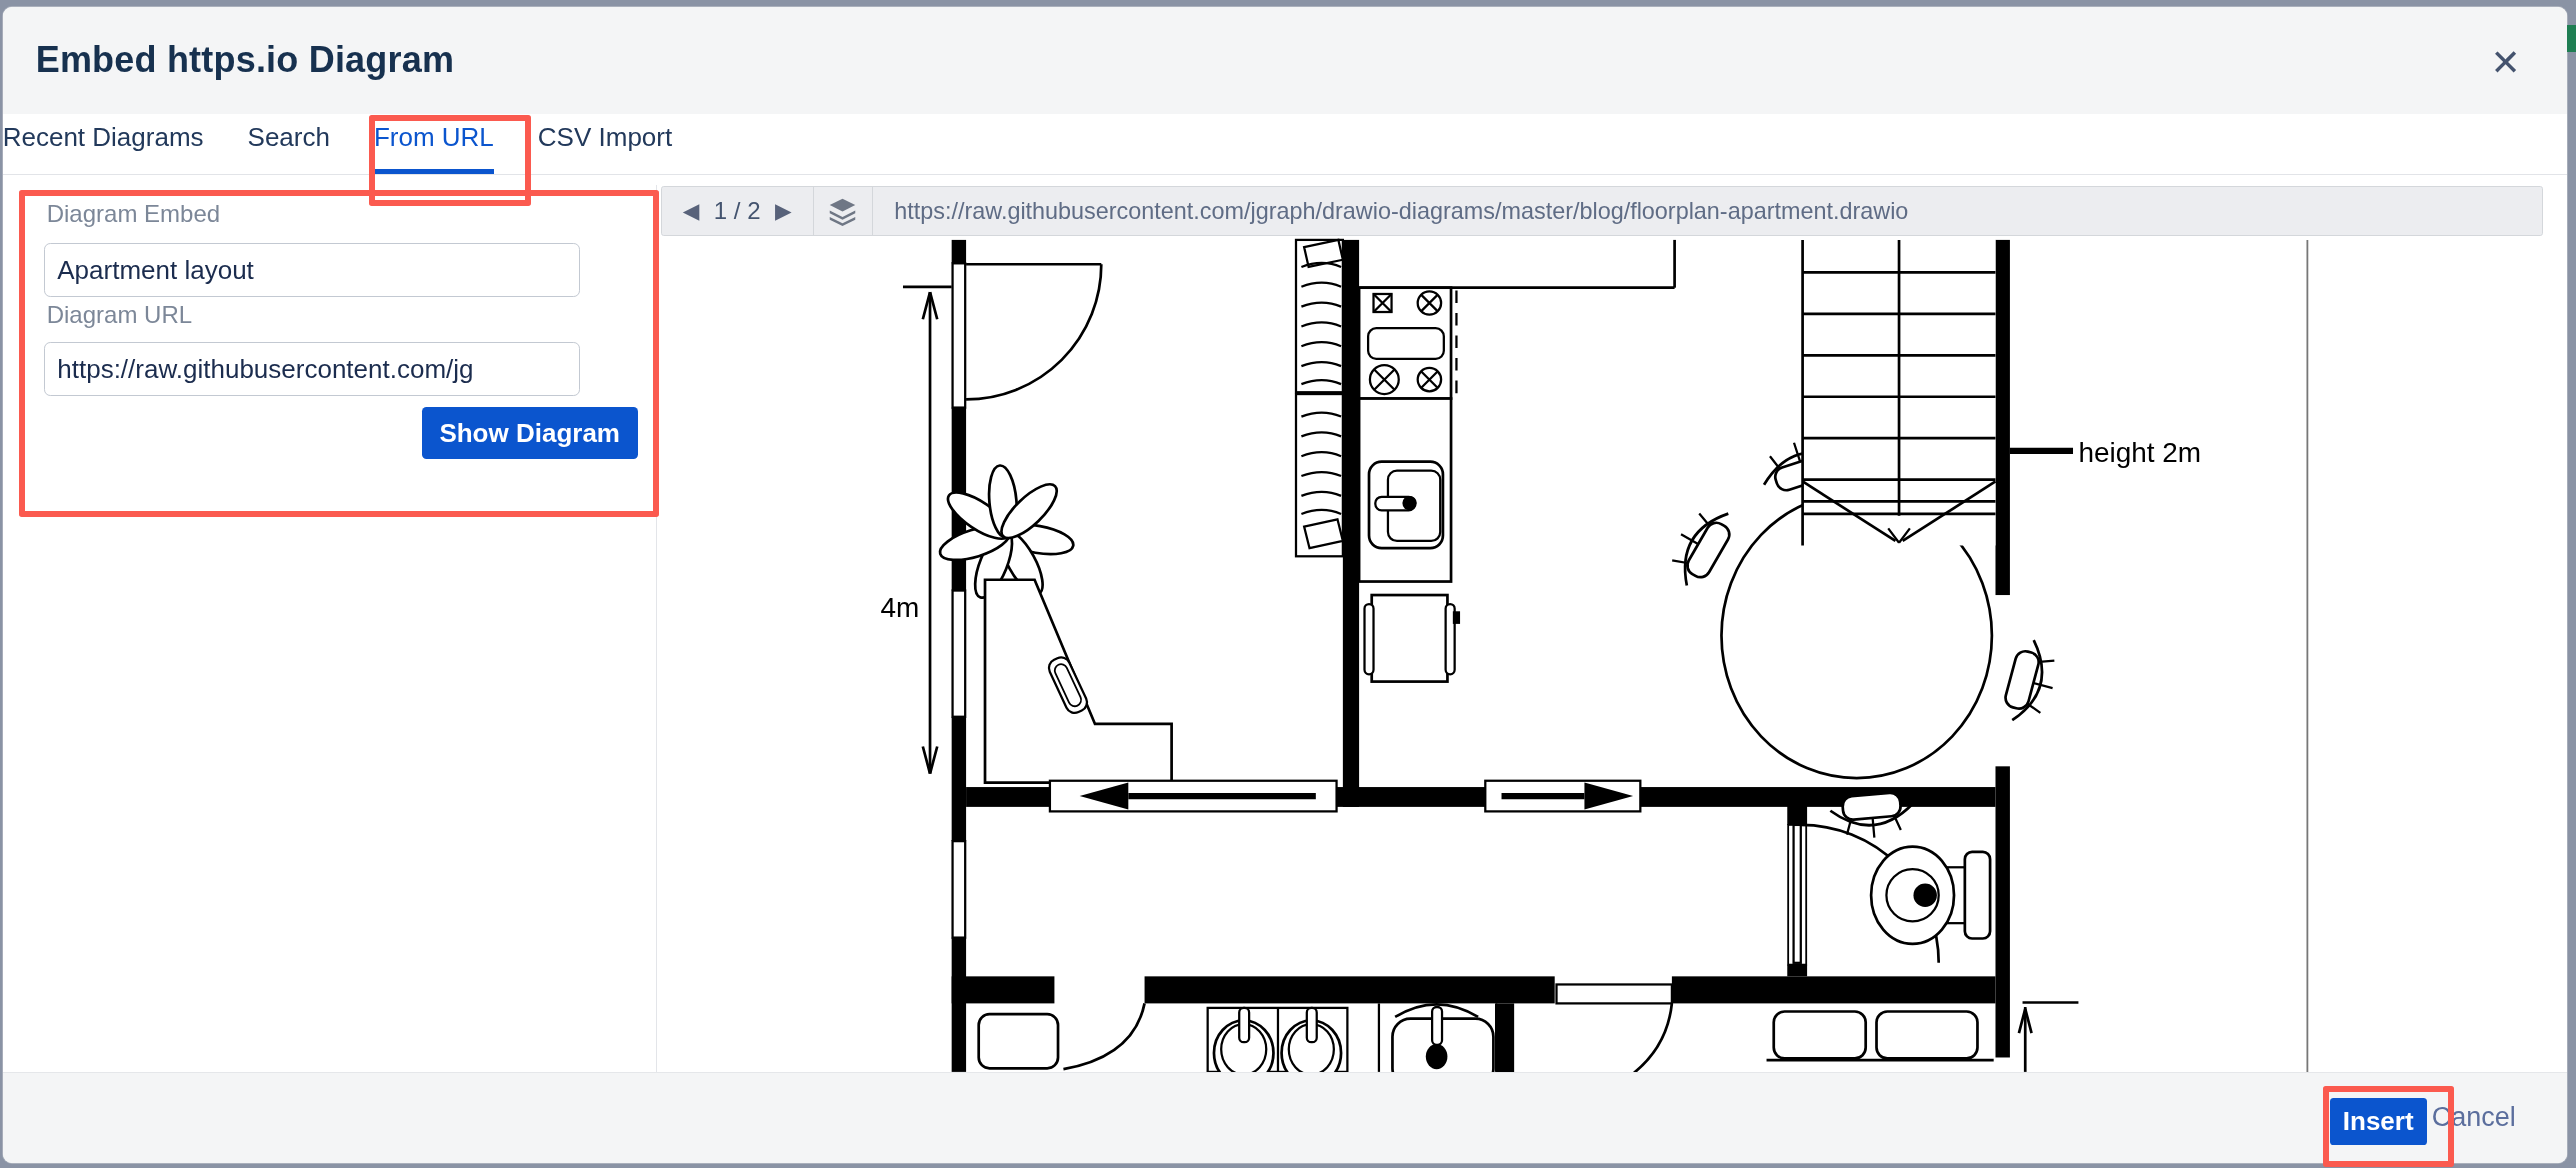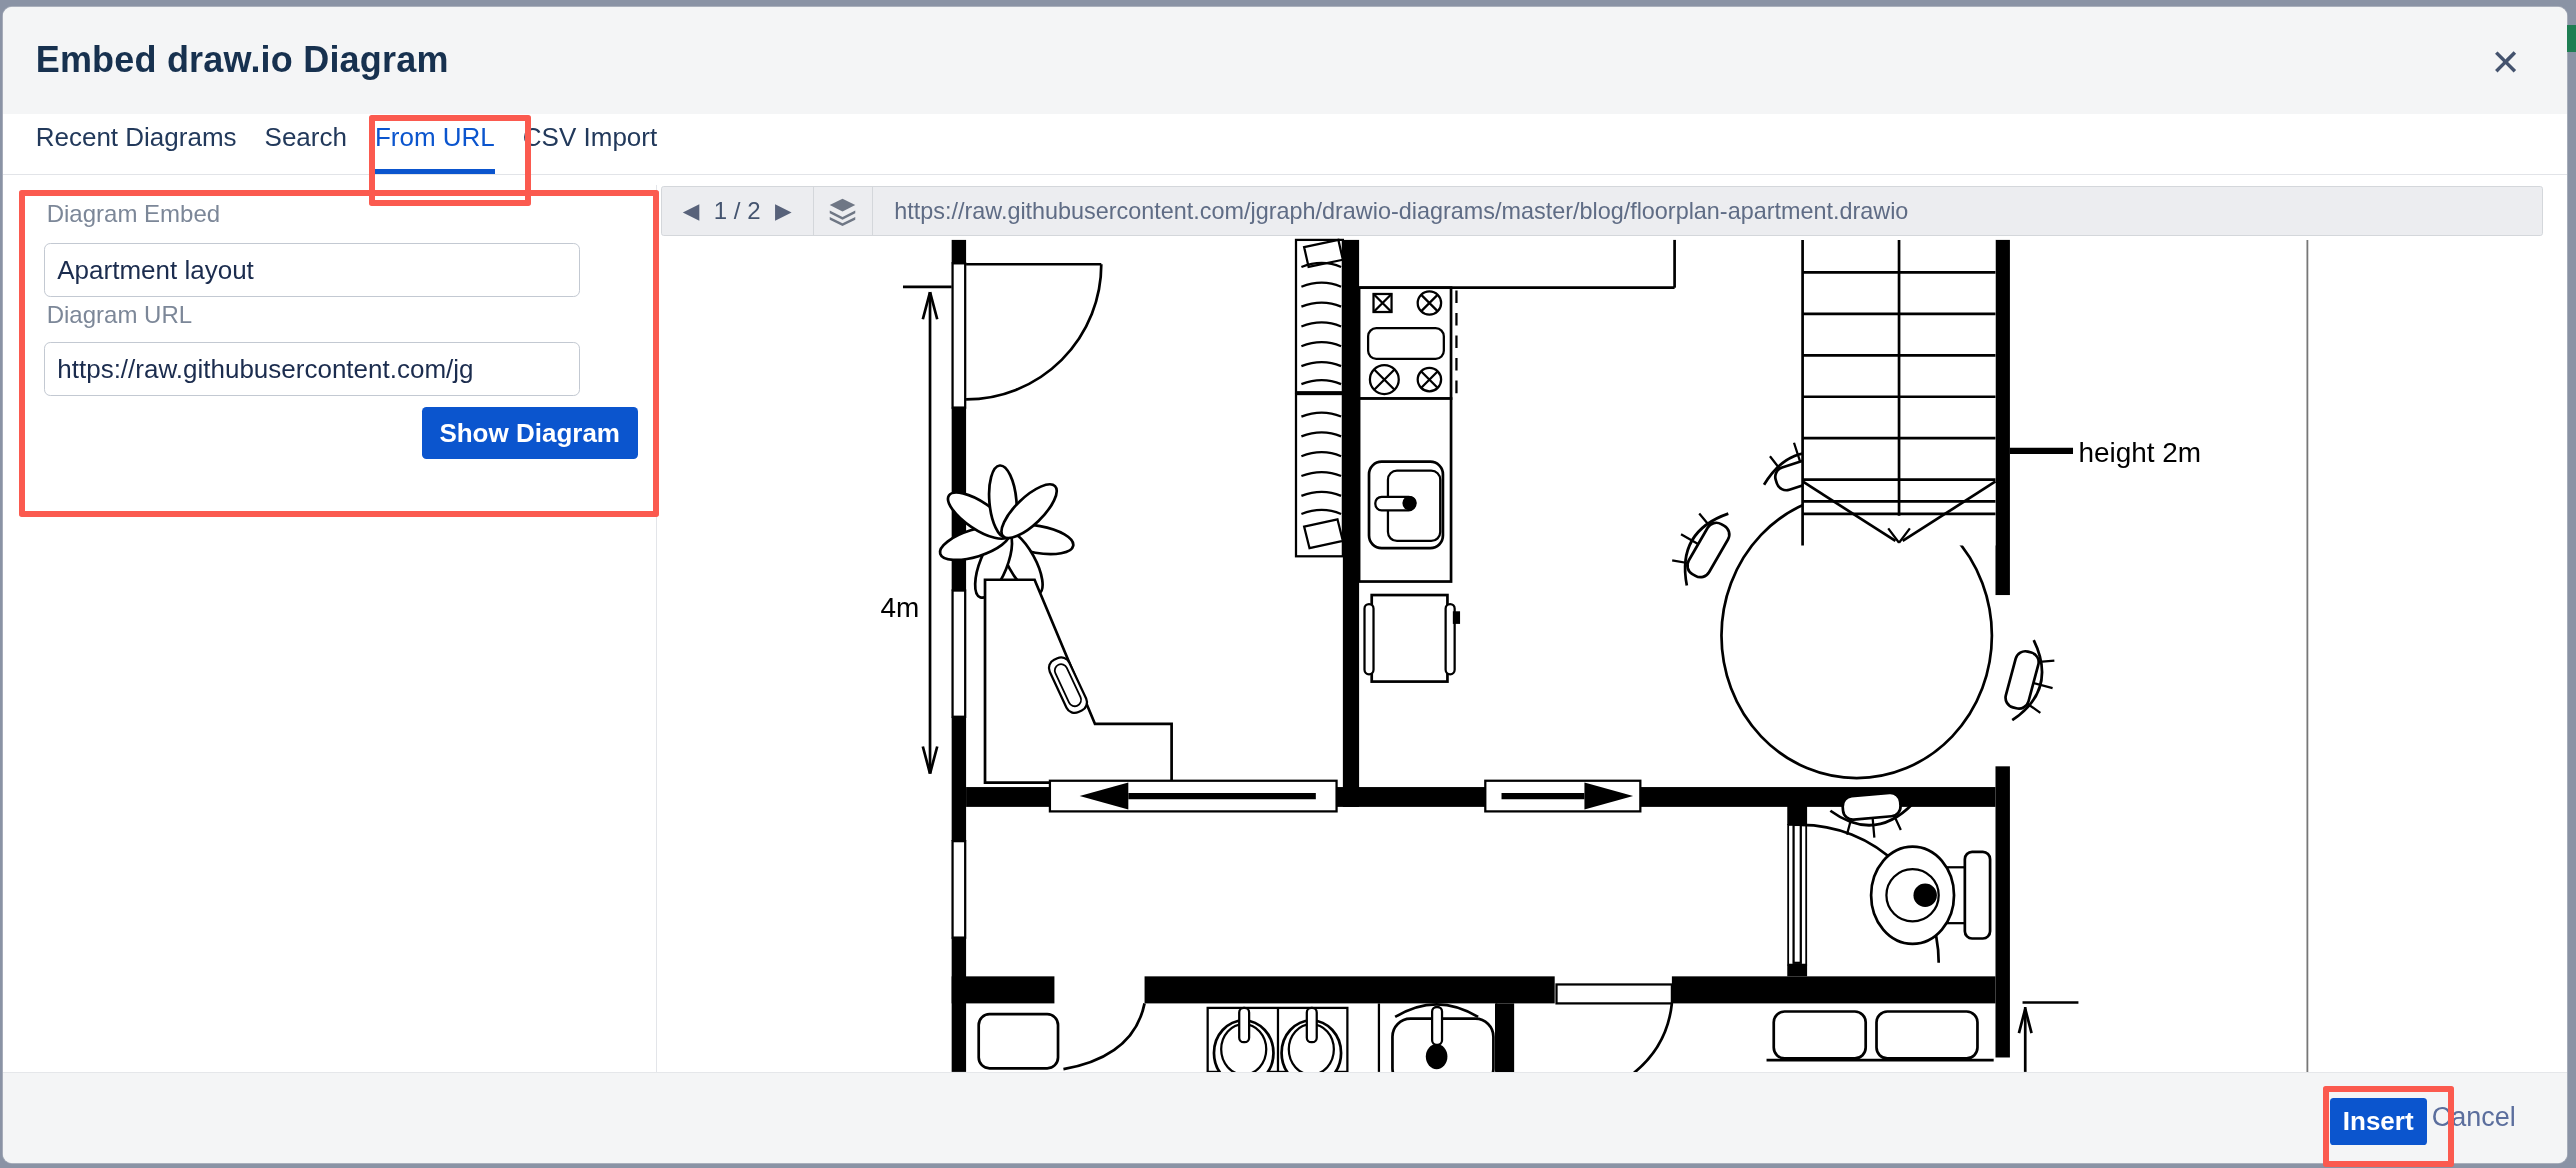--- a/index.html
+++ b/index.html
@@ -9,21 +9,21 @@
   
   .dialog{position:absolute;left:2.7px;top:7.2px;width:2564px;height:1156px;background:#fff;
           border-radius:9px;overflow:hidden;box-shadow:0 0 0 0.9px #aab0bc;}
   .dialog-header{position:absolute;left:0;top:0;width:100%;height:107px;background:#f4f5f6;}
   .dialog-title{position:absolute;left:33px;top:32px;font-size:36px;font-weight:700;color:#17314f;letter-spacing:0.2px;}
   .close-btn{position:absolute;right:36px;top:31px;width:50px;height:50px;display:flex;align-items:center;justify-content:center;
              font-size:36px;color:#44536e;cursor:pointer;}
 
   
   .tabbar{position:absolute;left:0;top:107px;width:100%;height:61px;background:#fff;
-          border-bottom:1.8px solid #e2e4e8;display:flex;align-items:flex-end;padding-left:33px;box-sizing:border-box;gap:28px;}
+          border-bottom:1.8px solid #e2e4e8;display:flex;align-items:flex-end;box-sizing:border-box;gap:44px;}
   .tab{font-size:26px;color:#22395b;padding-bottom:16px;border-bottom:5.4px solid transparent;cursor:pointer;white-space:nowrap;}
   .tab.active{color:#0b55ce;border-bottom-color:#0b55ce;font-weight:400;}
 
   
   .field-label{position:absolute;font-size:24px;color:#7c8798;}
   .text-input{position:absolute;width:536px;height:54px;box-sizing:border-box;border:1.8px solid #c3c9d2;border-radius:6.3px;
               font-family:"Liberation Sans",sans-serif;font-size:26px;color:#1b2c4e;padding:0 12.6px;background:#fff;}
   .btn-primary{position:absolute;background:#0b55ce;color:#fff;border:none;border-radius:4.5px;
                font-family:"Liberation Sans",sans-serif;font-size:26px;font-weight:700;cursor:pointer;}
   .panel-divider{position:absolute;left:653px;top:178px;width:1.8px;height:894px;background:#e3e5e9;}
@@ -49,21 +49,21 @@
 
   .floorplan{position:absolute;left:656px;top:238px;}
 </style>
 </head>
 <body>
 
 <div id="screen">
   <div class="dialog">
 
     <div class="dialog-header">
-      <div class="dialog-title">Embed draw.io Diagram</div>
+      <div class="dialog-title">Embed https.io Diagram</div>
       <div class="close-btn">✕</div>
     </div>
 
     <div class="tabbar">
       <div class="tab">Recent Diagrams</div>
       <div class="tab">Search</div>
       <div class="tab active">From URL</div>
       <div class="tab">CSV Import</div>
     </div>
 

